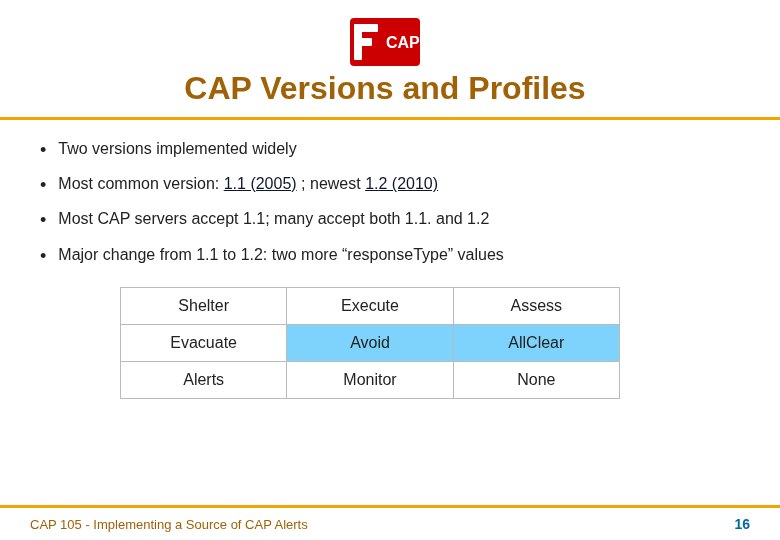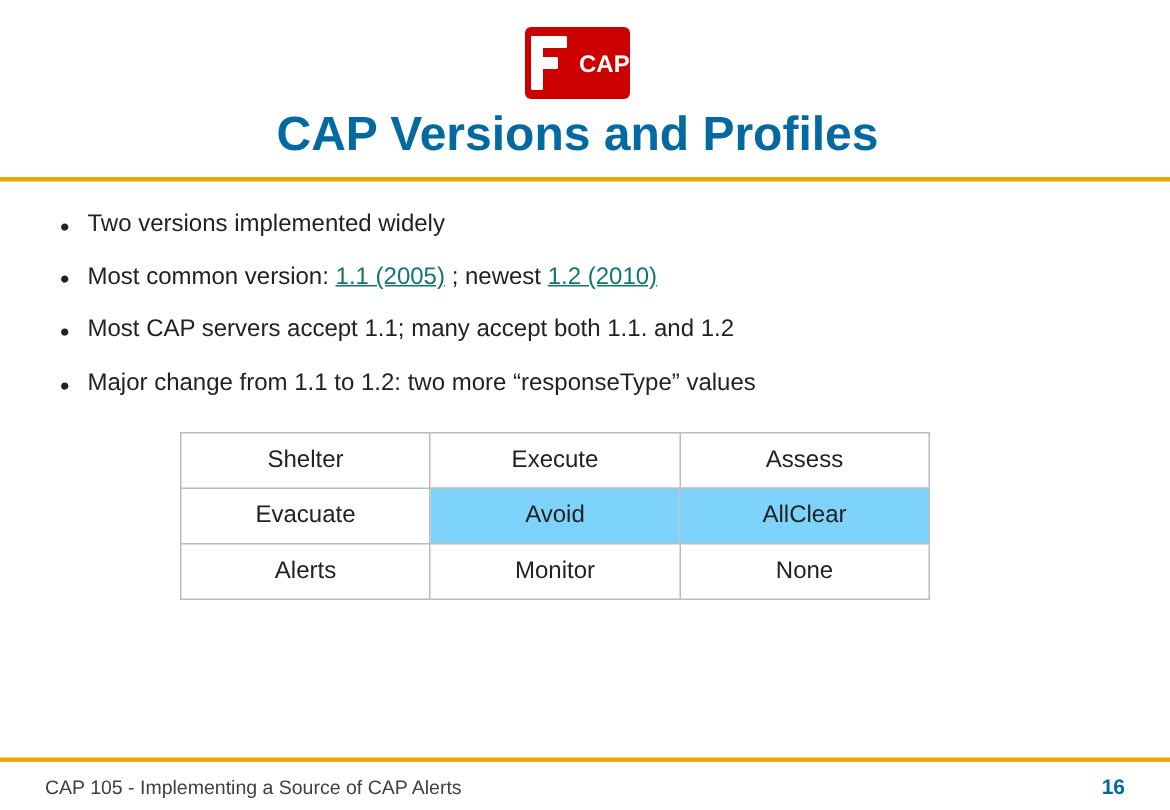--- a/index.html
+++ b/index.html
@@ -18,21 +18,21 @@
       display: flex;
       align-items: center;
       padding: 18px 30px 10px 20px;
       border-bottom: 3px solid #f0a500;
       flex-direction: column;
     }
 
     .page-title {
       font-size: 32px;
       font-weight: bold;
-      color: #0369a1;
+      color: #a16207;
     }
 
     
     .content {
       padding: 18px 40px 0 40px;
     }
 
     .bullet-list {
       list-style: none;
       margin-bottom: 18px;
@@ -50,21 +50,21 @@
     .bullet-dot {
       font-size: 18px;
       margin-right: 12px;
       margin-top: 0px;
       color: #222;
       flex-shrink: 0;
     }
 
     .link-text {
       text-decoration: underline;
-      color: #0f766e;
+      color: #0f172a;
     }
 
     
     .response-table {
       width: 500px;
       margin: 0 auto 0 80px;
       border-collapse: collapse;
     }
 
     .response-table td {
@@ -92,21 +92,21 @@
       right: 0;
       border-top: 3px solid #f0a500;
       display: flex;
       justify-content: space-between;
       align-items: center;
       padding: 8px 30px;
     }
 
     .footer-text {
       font-size: 13px;
-      color: #404040;
+      color: #a16207;
     }
 
     .footer-page {
       font-size: 14px;
       color: #0369a1;
       font-weight: bold;
     }
 
     
     .logo-svg {

